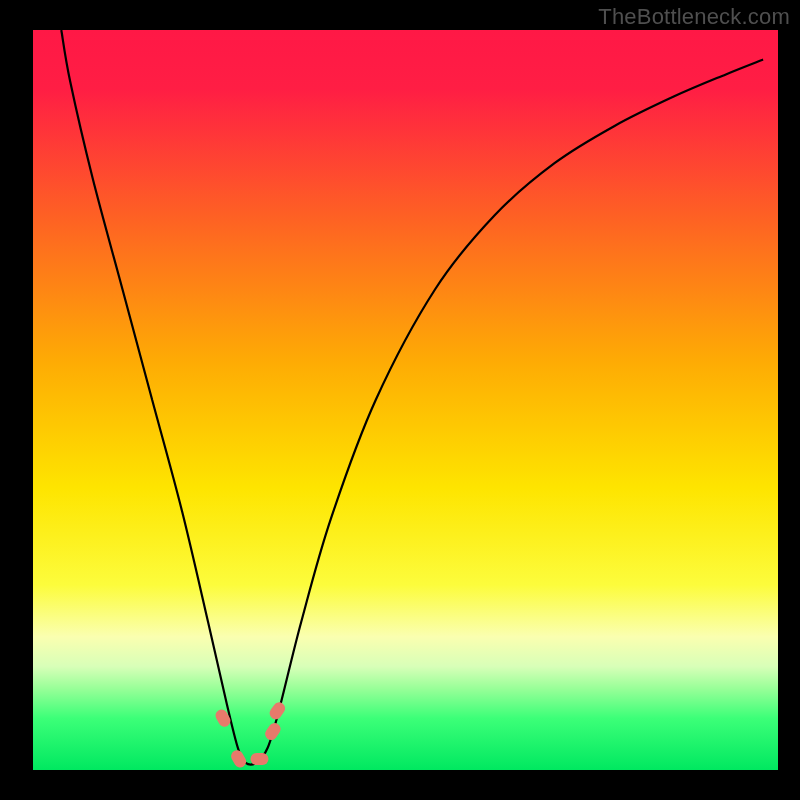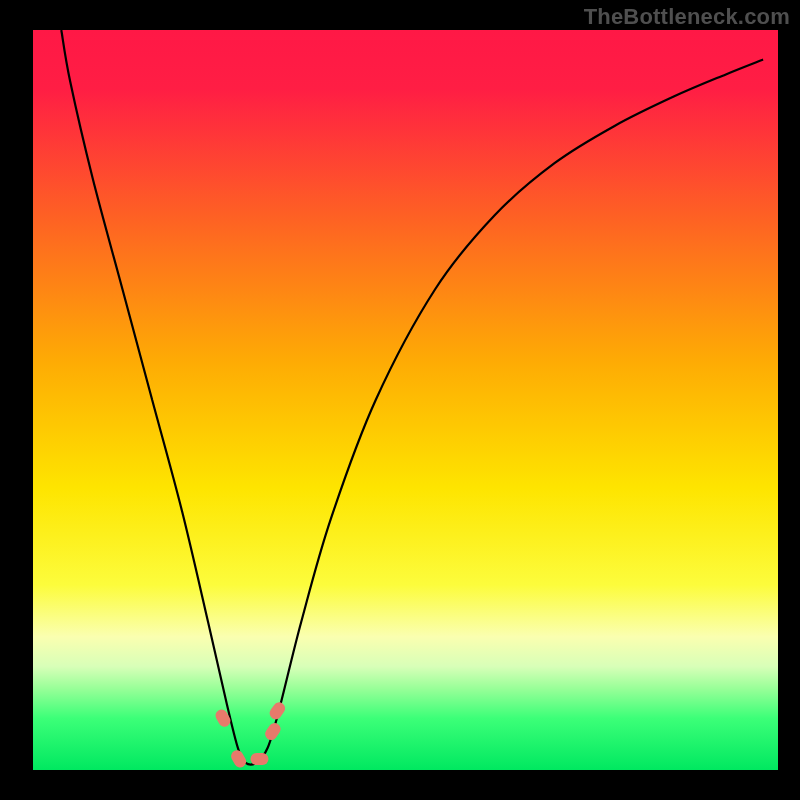--- a/index.html
+++ b/index.html
@@ -16,21 +16,21 @@
     width: 800px;
     height: 800px;
     background: #000;
   }
   .watermark {
     position: absolute;
     top: 4px;
     right: 10px;
     color: #4f4f4f;
     font-size: 22px;
-    font-weight: 700;
+    font-weight: 400;
     letter-spacing: 0.2px;
     z-index: 10;
   }
   svg {
     position: absolute;
     top: 0;
     left: 0;
   }
 </style>
 </head>

